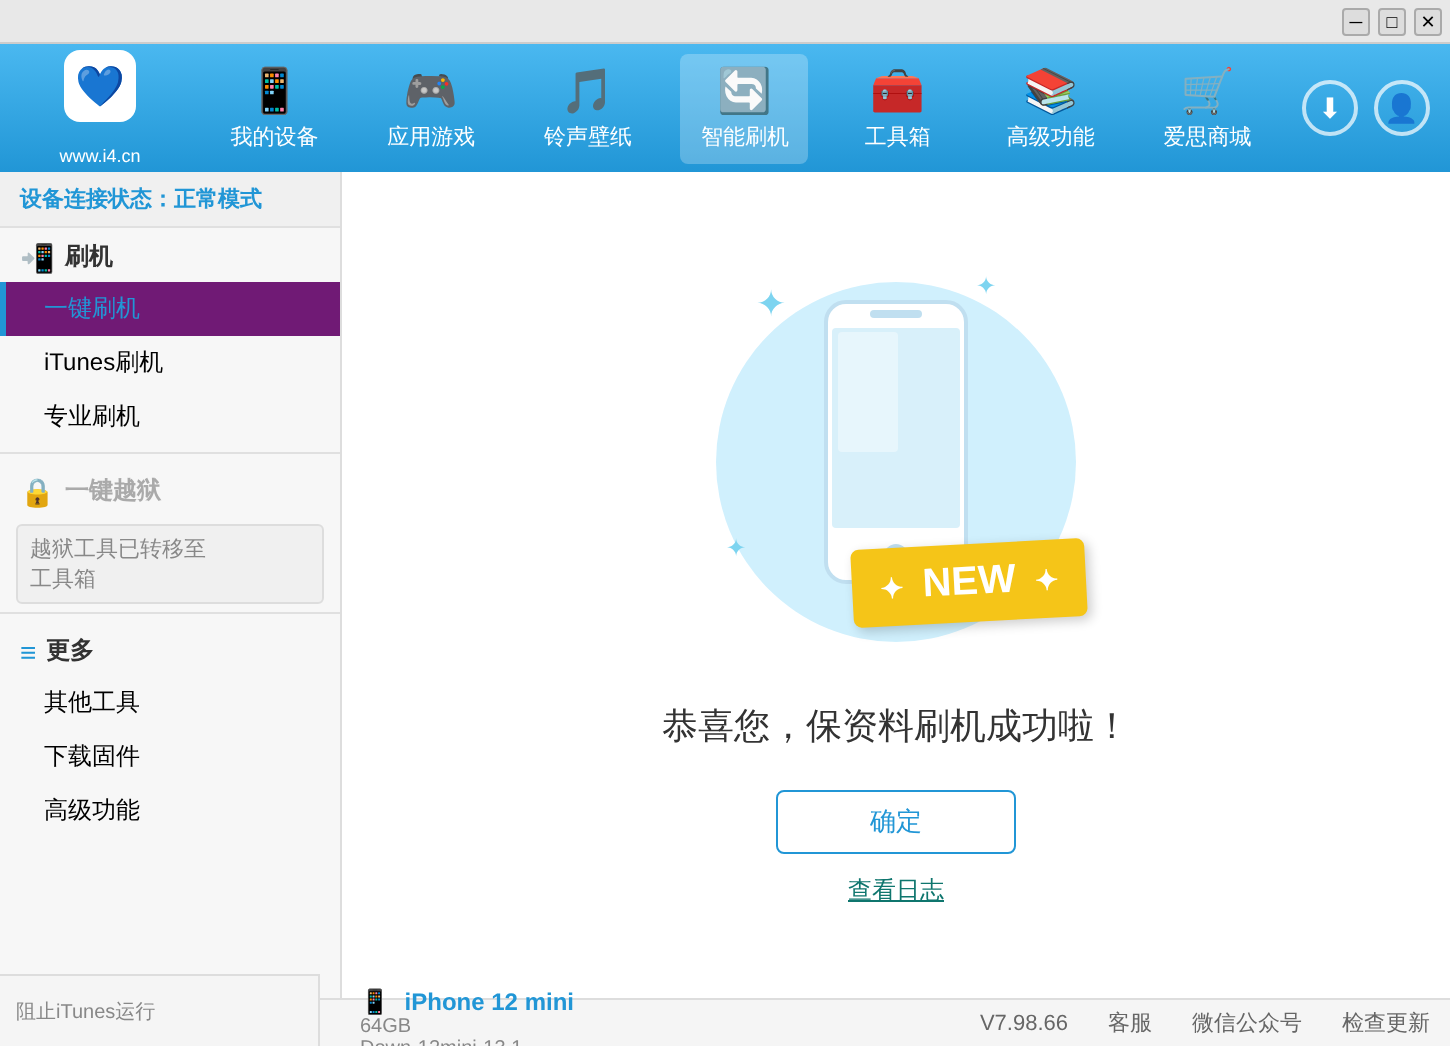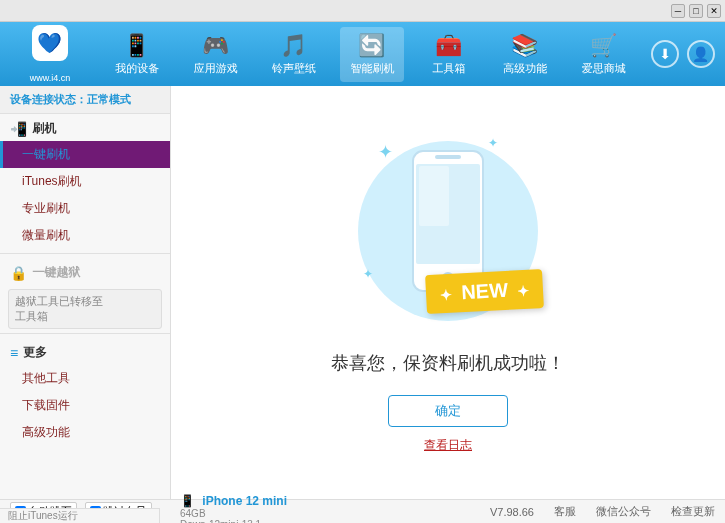--- a/index.html
+++ b/index.html
@@ -116,21 +116,21 @@
       padding: 6px 10px 4px;
       font-size: 12px;
       color: #333;
       font-weight: bold;
     }
     .sidebar-section-header .s-icon { margin-right: 5px; color: #2196d6; font-size: 14px; }
 
     .sidebar-item {
       padding: 5px 10px 5px 22px;
       font-size: 12px;
-      color: #7f1d1d;
+      color: #000000;
       cursor: pointer;
     }
     .sidebar-item.active {
       background: #701a75;
       color: #2196d6;
       border-left: 3px solid #2196d6;
       padding-left: 19px;
     }
 
     .sidebar-divider { height: 1px; background: #e0e0e0; margin: 4px 0; }
@@ -218,21 +218,21 @@
       color: #2196d6;
       border-radius: 4px;
       cursor: pointer;
       font-size: 13px;
       margin-bottom: 10px;
       display: flex; align-items: center; justify-content: center; text-align: center;
     }
 
     .back-link {
       font-size: 12px;
-      color: #b91c1c;
+      color: #0f766e;
       cursor: pointer;
       text-decoration: underline;
       text-align: center;
     }
 
     
     .bottom-bar {
       height: 24px;
       background: #f5f5f5;
       border-top: 1px solid #ddd;
@@ -350,23 +350,20 @@
       <span>刷机</span>
     </div>
     <div class="sidebar-item active">
       <span>一键刷机</span>
     </div>
     <div class="sidebar-item">
       <span>iTunes刷机</span>
     </div>
     <div class="sidebar-item">
       <span>专业刷机</span>
-    </div>
-    <div class="sidebar-item">
-      <span>微量刷机</span>
     </div>
 
     <div class="sidebar-divider"></div>
 
     <div class="sidebar-section-header" style="color:#aaa;">
       <span class="s-icon" style="color:#aaa;">🔒</span>
       <span>一键越狱</span>
     </div>
     <div class="sidebar-notice">越狱工具已转移至<br>工具箱</div>
 
@@ -444,16 +441,16 @@
     <div class="device-detail">Down-12mini-13.1</div>
   </div>
 
   <div class="bottom-right">
     <span class="bottom-status-item">V7.98.66</span>
     <span class="bottom-status-item">客服</span>
     <span class="bottom-status-item">微信公众号</span>
     <span class="bottom-status-item">检查更新</span>
   </div>
 
-  <div style="position:absolute; left:0; bottom:0; width:160px; height:15px; background:#f5f5f5; border-top:1px solid #ddd; display:flex; align-items:center; padding:0 8px; font-size:10px; color:#888; border-right:1px solid #ddd;">
+  <div style="position:absolute; left:0; bottom:0; width:160px; height:36px; background:#f5f5f5; border-top:1px solid #ddd; display:flex; align-items:center; padding:0 8px; font-size:10px; color:#888; border-right:1px solid #ddd;">
     <span>阻止iTunes运行</span>
   </div>
 </div>
 
 </body></html>

